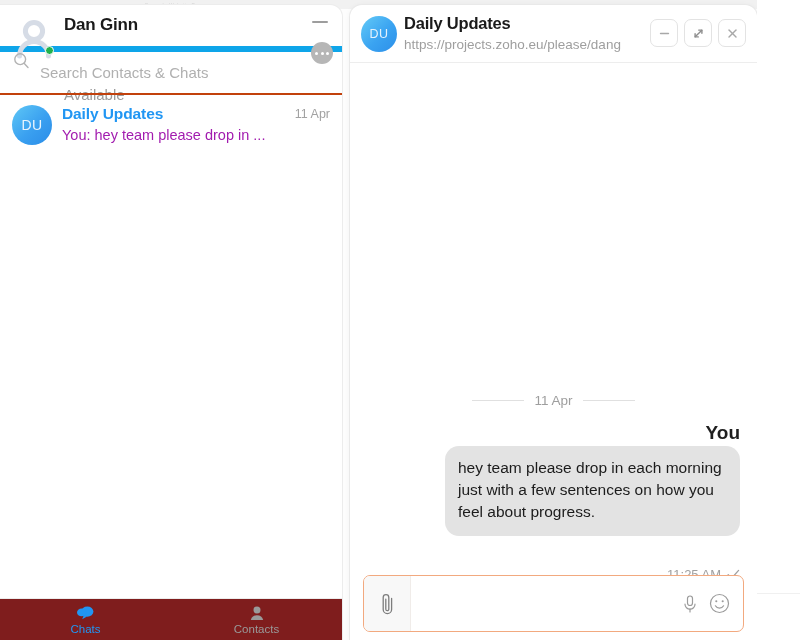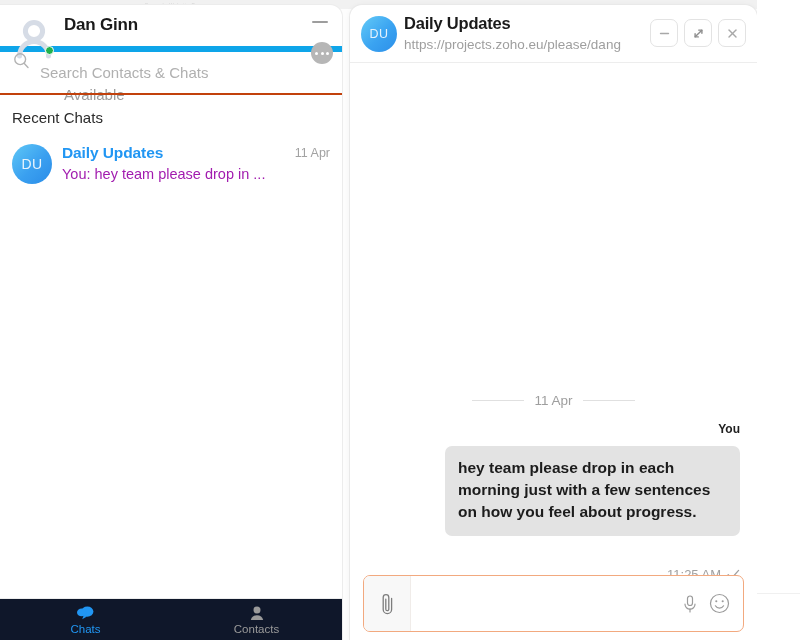--- a/index.html
+++ b/index.html
@@ -98,21 +98,21 @@
     position:absolute; right:12px; top:12px;
     font-size:12.5px; color:#a2a2a2;
   }
   .chat-snippet {
     position:absolute; left:62px; top:32px;
     font-size:14.5px; color:#a21caf; white-space:nowrap;
   }
 
   .sb-tabbar {
     position:absolute; left:0; bottom:0; width:342px; height:42px;
-    border-top:1px solid #ececec; background:#0f172a;
+    border-top:1px solid #ececec; background:#7f1d1d;
     display:flex;
   }
   .tab { flex:1; display:flex; flex-direction:column; align-items:center; justify-content:center; gap:2px; cursor:pointer; }
   .tab-label { font-size:11.5px; }
   .tab.active .tab-label { color:#2196f3; }
   .tab.inactive .tab-label { color:#9a9a9a;text-align:center; }
 
   
   .chatwin {
     position:absolute; left:350px; top:5px; width:407px; height:635px;
@@ -150,27 +150,27 @@
 
   .date-sep {
     position:absolute; left:0; right:0; top:330px;
     display:flex; align-items:center; justify-content:center; gap:10px;
   }
   .date-sep .line { width:52px; height:1px; background:#e0e0e0; }
   .date-sep .txt { font-size:13.5px; color:#9e9e9e; }
 
   .msg-sender {
     position:absolute; right:17px; top:359px;
-    font-size:12px; font-weight:bold; color:#1f1f1f;
+    font-size:19px; font-weight:bold; color:#1f1f1f;
   }
   .bubble {
     position:absolute; right:17px; top:383px; width:295px;
-    background:#e3e3e3; border-radius:7px;
+    background:#e3e3e3; border-radius:14px;
     padding:11px 13px 13px 13px;
-    font-size:15.5px; line-height:22px; color:#1c1c1c;font-weight:bold;
+    font-size:15.5px; line-height:22px; color:#1c1c1c;
   }
   .msg-meta {
     position:absolute; right:17px; top:504px;
     display:flex; align-items:center; gap:6px;
     font-size:13px; color:#a0a0a0;
   }
   .actions-row {
     position:absolute; right:17px; top:534px;
     display:flex; align-items:center; gap:6px;
     font-size:14.5px; color:#4a4a4a; cursor:pointer;
@@ -230,21 +230,20 @@
     </div>
 
     <div class="sb-search">
       <svg class="search-icon" viewBox="0 0 17 17">
         <circle cx="7.2" cy="7.2" r="5.4" fill="none" stroke="#b3b3b3" stroke-width="1.4"></circle>
         <line x1="11.3" y1="11.6" x2="15" y2="15.4" stroke="#b3b3b3" stroke-width="1.4" stroke-linecap="round"></line>
       </svg>
       <input class="search-input" type="text" placeholder="Search Contacts &amp; Chats" style="">
     </div>
 
-    <div class="sb-section-title">Recent Chats</div>
 
     <div class="chat-row">
       <div class="chat-av">DU</div>
       <div class="chat-title">Daily Updates</div>
       <div class="chat-time">11 Apr</div>
       <div class="chat-snippet">You: hey team please drop in ...</div>
     </div>
 
     <div class="sb-tabbar">
       <div class="tab active">

